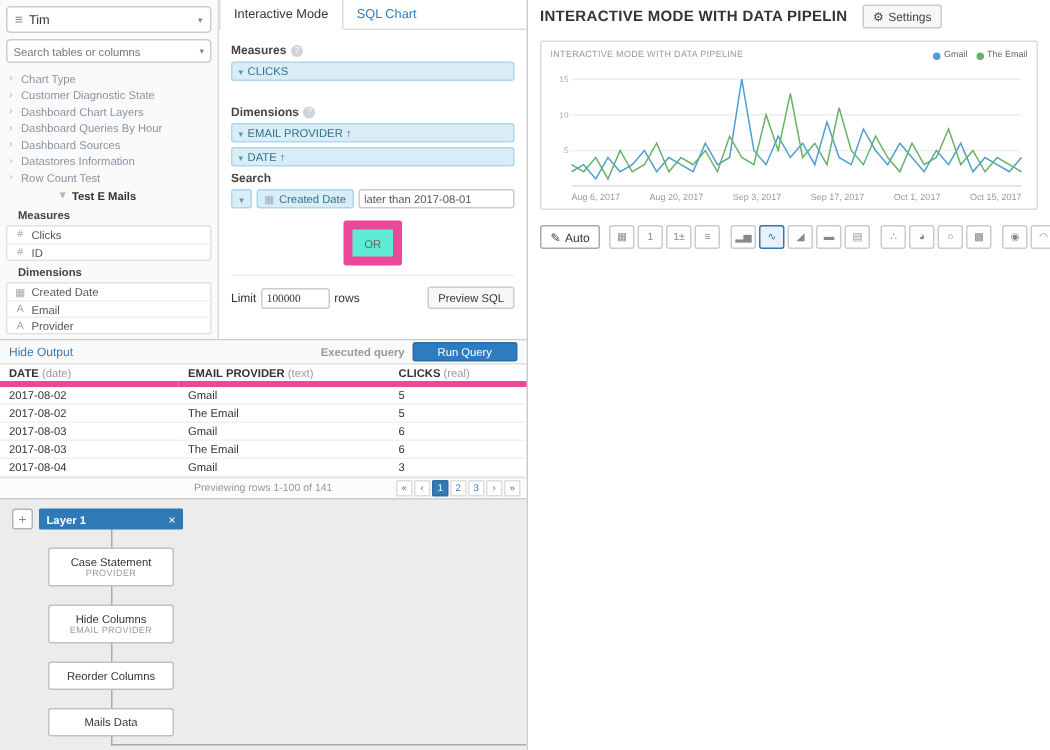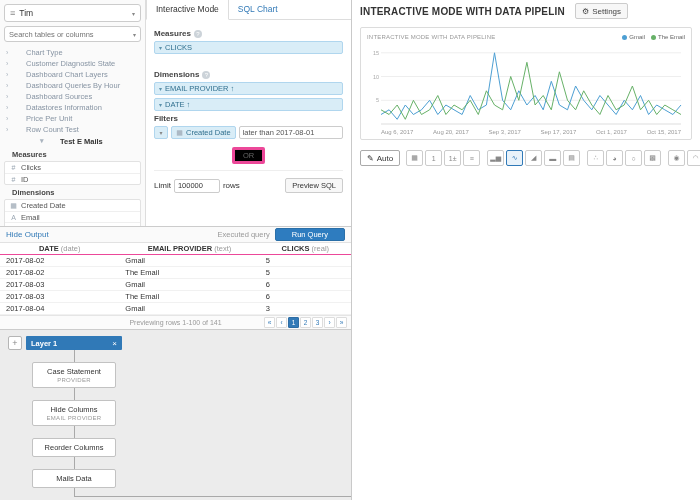--- a/index.html
+++ b/index.html
@@ -14,21 +14,21 @@
   
   .sidebar { width:146px; border-right:1px solid #ddd; background:#fafafa; overflow:hidden; }
   .user-select { margin:4px; height:18px; background:#fff; border:1px solid #ccc; border-radius:3px;
     display:flex; align-items:center; gap:4px; padding:0 5px; font-size:8.5px; cursor:pointer; }
   .user-select .caret { margin-left:auto; }
   .burger { color:#888; font-size:9px; }
   .caret { color:#888; font-size:6px; }
   .search-box { margin:0 4px 5px; height:16px; background:#fff; border:1px solid #ccc; border-radius:3px;
     display:flex; align-items:center; padding:0 4px; }
   .search-input { flex:1; border:0; outline:0; font-size:7.5px; color:#555; background:transparent; min-width:0; font-family:inherit; }
-  .tbl-item { height:11px; display:flex; align-items:center; gap:15px; padding-left:6px; font-size:7.5px; color:#8794a3; cursor:pointer; white-space:nowrap; overflow:hidden; }
+  .tbl-item { height:11px; display:flex; align-items:center; gap:3px; padding-left:6px; font-size:7.5px; color:#8794a3; cursor:pointer; white-space:nowrap; overflow:hidden; }
   .tbl-item .chev { color:#aab4bf; font-size:7px; width:5px; }
   .tbl-item.active { color:#333; font-weight:bold; height:12px;padding-left:40px; }
   .group-label { padding:3px 0 2px 12px; font-size:7.5px; font-weight:bold; color:#444; }
   .field-box { margin:0 4px; background:#fff; border:1px solid #e2e2e2; border-radius:2px; }
   .field-item { height:11px; display:flex; align-items:center; gap:4px; padding-left:5px; font-size:7.5px; color:#555; border-top:1px solid #efefef; cursor:pointer; }
   .field-item:first-child { border-top:0; }
   .ficon { color:#9aa6b2; font-size:7px; width:7px; text-align:center; }
 
   
   .query-panel { flex:1; background:#fff; display:flex; flex-direction:column; overflow:hidden; }
@@ -40,36 +40,36 @@
   .qmark { display:inline-block; width:8px; height:8px; border-radius:50%; background:#ccd3d9; color:#fff; font-size:6px; line-height:8px; text-align:center; margin-left:3px; font-weight:normal; }
   .pill { height:13px; display:flex; align-items:center; gap:3px; background:#d9edf7; border:1px solid #b0d6ee;
     border-radius:2px; color:#31708f; font-size:7.5px; padding:0 4px; margin-bottom:3px; cursor:pointer; }
   .pill .caret { color:#5d93ad; }
   .drop-space { height:10px; }
   .filter-row { display:flex; gap:3px; align-items:center; }
   .mini-pill { width:14px; height:13px; background:#d9edf7; border:1px solid #b0d6ee; border-radius:2px;
     display:flex; align-items:center; justify-content:center; cursor:pointer; }
   .filter-pill { margin-bottom:0; white-space:nowrap; }
   .filter-input { flex:1; height:13px; border:1px solid #ccc; border-radius:2px; font-size:7.5px; padding:0 3px; color:#555; min-width:0; font-family:inherit; }
-  .or-btn { display:block; margin:8px auto 6px; height:17px; padding:0 8px; background:#000000; border:3px solid #ec4899;
+  .or-btn { display:block; margin:8px auto 6px; height:30px; padding:0 8px; background:#5eead4; border:6px solid #ec4899;
     border-radius:2px; font-size:7.5px; color:#666; cursor:pointer; font-family:inherit; }
   .divider { border-top:1px solid #eee; margin:4px 0 7px; }
   .limit-row { display:flex; align-items:center; gap:3px; font-size:8px; color:#333; }
-  .limit-input { width:46px; height:14px; border:1px solid #ccc; border-radius:2px; font-size:7.5px; padding:0 3px; color:#333; font-family:Liberation Sans, sans-serif; }
+  .limit-input { width:46px; height:14px; border:1px solid #ccc; border-radius:2px; font-size:7.5px; padding:0 3px; color:#333; font-family:Liberation Serif, serif; }
   .preview-btn { margin-left:auto; height:15px; padding:0 6px; background:#f7f7f7; border:1px solid #ccc; border-radius:2px;
     font-size:7.5px; color:#333; cursor:pointer; font-family:inherit; }
 
   
   .output-section { border-top:1px solid #ccc; }
   .output-bar { height:16px; display:flex; align-items:center; padding:0 6px; background:#fafafa; border-bottom:1px solid #e2e2e2; }
   .link { color:#337ab7; font-size:8px; cursor:pointer; }
-  .executed { margin-left:auto; margin-right:5px; color:#999; font-size:7.5px; }
+  .executed { margin-left:auto; margin-right:5px; color:#999; font-size:7.5px;font-weight:bold; }
   .run-btn { background:#2e7cbf; border:1px solid #2a6fa8; color:#fff; font-size:7.5px; padding:1px 16px; border-radius:2px; cursor:pointer; font-family:inherit; }
   .result-table { width:100%; border-collapse:collapse; font-size:7.5px; }
-  .result-table th { text-align:center; padding:1px 6px; font-size:7.5px; color:#333; border-bottom:1px solid #ec4899; cursor:pointer; }
+  .result-table th { text-align:left; padding:1px 6px; font-size:7.5px; color:#333; border-bottom:4px solid #ec4899; cursor:pointer; }
   .result-table th:nth-child(1){ width:34%; } .result-table th:nth-child(2){ width:40%;margin-top:16px; }
   .ctype { color:#999; font-weight:normal; }
   .result-table td { padding:1px 6px; border-bottom:1px solid #f1f1f1; color:#333; }
   .table-footer { height:14px; position:relative; background:#fbfbfb; border-top:1px solid #e5e5e5; }
   .preview-text { position:absolute; left:0; right:0; text-align:center; top:3px; font-size:7px; color:#999; }
   .pagination { position:absolute; right:4px; top:1px; display:flex; gap:1px; }
   .pg-btn { min-width:11px; height:11px; border:1px solid #ddd; background:#fff; color:#337ab7; font-size:6.5px;
     display:flex; align-items:center; justify-content:center; border-radius:1px; cursor:pointer; }
   .pg-btn.active { background:#337ab7; border-color:#2e6da4; color:#fff; }
 
@@ -149,24 +149,20 @@
             <div class="tbl-item">
               <span class="chev">›</span>
               <span>Dashboard Sources</span>
             </div>
             <div class="tbl-item">
               <span class="chev">›</span>
               <span>Datastores Information</span>
             </div>
             <div class="tbl-item">
               <span class="chev">›</span>
-              <span>Price Per Unit</span>
-            </div>
-            <div class="tbl-item">
-              <span class="chev">›</span>
               <span>Row Count Test</span>
             </div>
           </div>
         <div class="tbl-item active">
           <span class="chev">▾</span>
           <span>Test E Mails</span>
         </div>
         <div class="group-label">Measures</div>
         <div class="field-box">
             <div class="field-item">
@@ -217,21 +213,21 @@
           </div>
           <div class="pill">
             <span class="caret">▾</span>
             <span>EMAIL PROVIDER ↑</span>
           </div>
           <div class="pill">
             <span class="caret">▾</span>
             <span>DATE ↑</span>
           </div>
 
-          <div class="qp-label">Filters</div>
+          <div class="qp-label">Search</div>
           <div class="filter-row">
             <div class="mini-pill">
               <span class="caret">▾</span>
             </div>
             <div class="pill filter-pill">
               <span class="ficon">▦</span>
               <span>Created Date</span>
             </div>
             <input class="filter-input" value="later than 2017-08-01" style="">
           </div>

